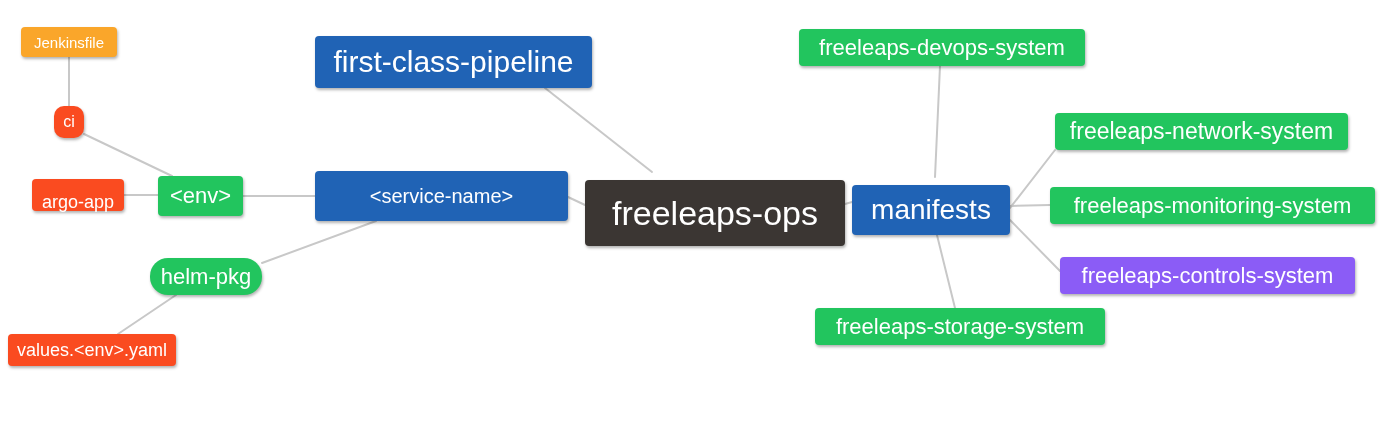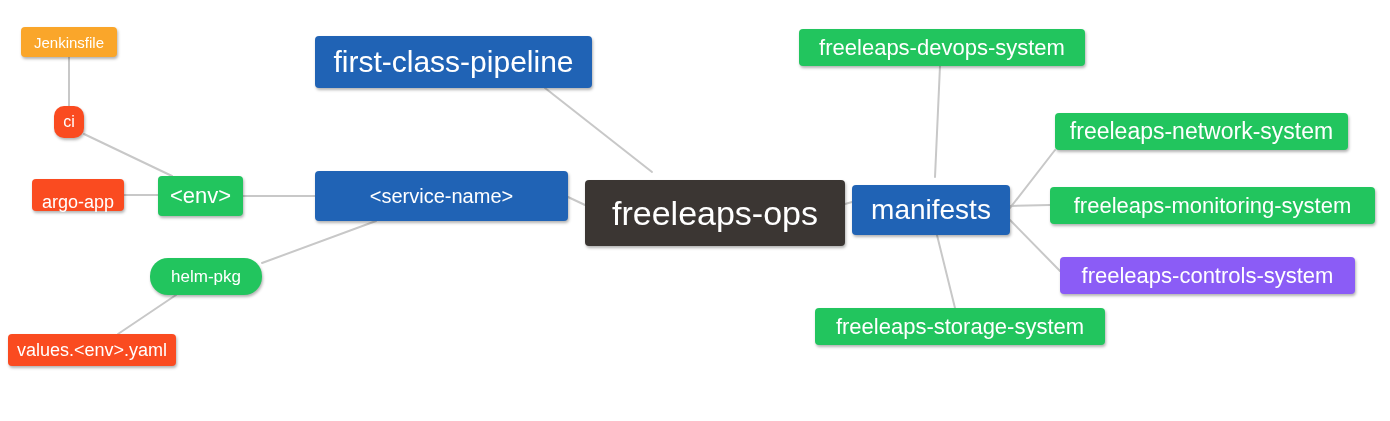--- a/index.html
+++ b/index.html
@@ -75,21 +75,21 @@
       </div>
       <div class="mm-node" style="left: 315px; top: 36px; width: 277px; height: 52px; background: rgb(32, 99, 181); font-size: 30px; text-align: center;">
         <span class="mm-label">first-class-pipeline</span>
       </div>
       <div class="mm-node" style="left: 852px; top: 177px; width: 158px; height: 50px; background: rgb(32, 99, 181); font-size: 28px; margin-top: 8px;">
         <span class="mm-label">manifests</span>
       </div>
       <div class="mm-node" style="left: 158px; top: 176px; width: 85px; height: 40px; background: rgb(34, 197, 94); font-size: 22px;">
         <span class="mm-label">&lt;env&gt;</span>
       </div>
-      <div class="mm-node" style="left: 150px; top: 258px; width: 112px; height: 37px; background: rgb(34, 197, 94); font-size: 17px; border-radius: 18px;">
+      <div class="mm-node" style="left: 150px; top: 258px; width: 112px; height: 37px; background: rgb(34, 197, 94); font-size: 22px; border-radius: 18px;">
         <span class="mm-label">helm-pkg</span>
       </div>
       <div class="mm-node" style="left: 8px; top: 334px; width: 168px; height: 32px; background: rgb(250, 75, 32); font-size: 18px;">
         <span class="mm-label">values.&lt;env&gt;.yaml</span>
       </div>
       <div class="mm-node" style="left: 32px; top: 179px; width: 92px; height: 32px; background: rgb(250, 75, 32); font-size: 18px; align-items: flex-end;">
         <span class="mm-label">argo-app</span>
       </div>
       <div class="mm-node" style="left: 54px; top: 106px; width: 30px; height: 32px; background: rgb(250, 75, 32); font-size: 16px; border-radius: 10px;">
         <span class="mm-label">ci</span>

